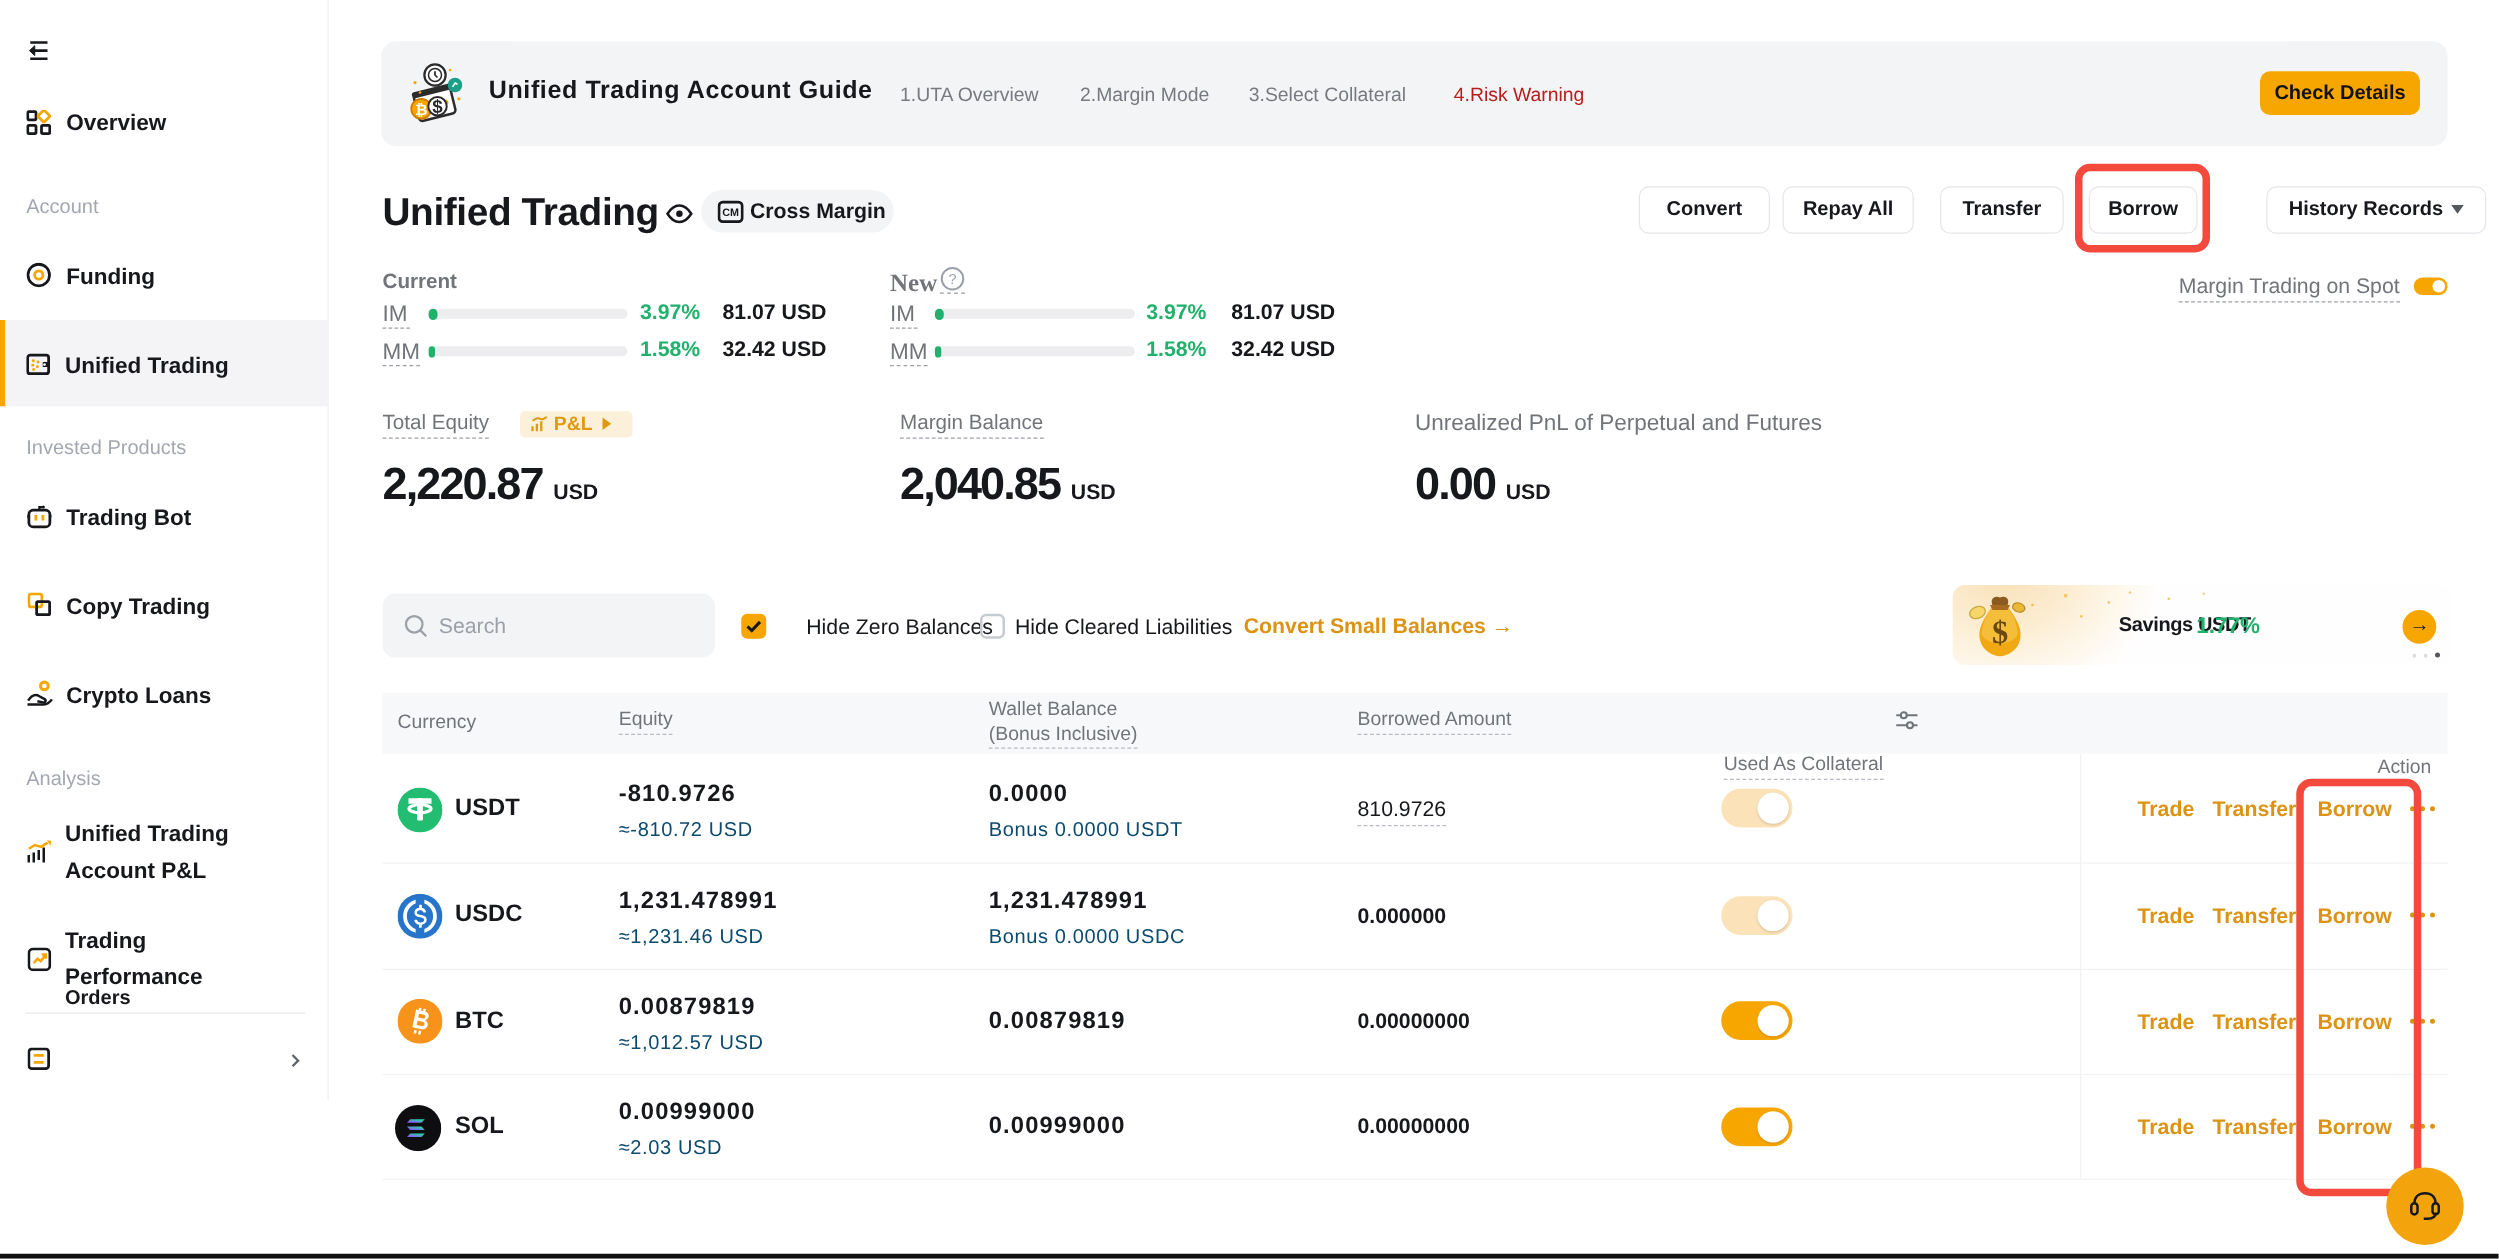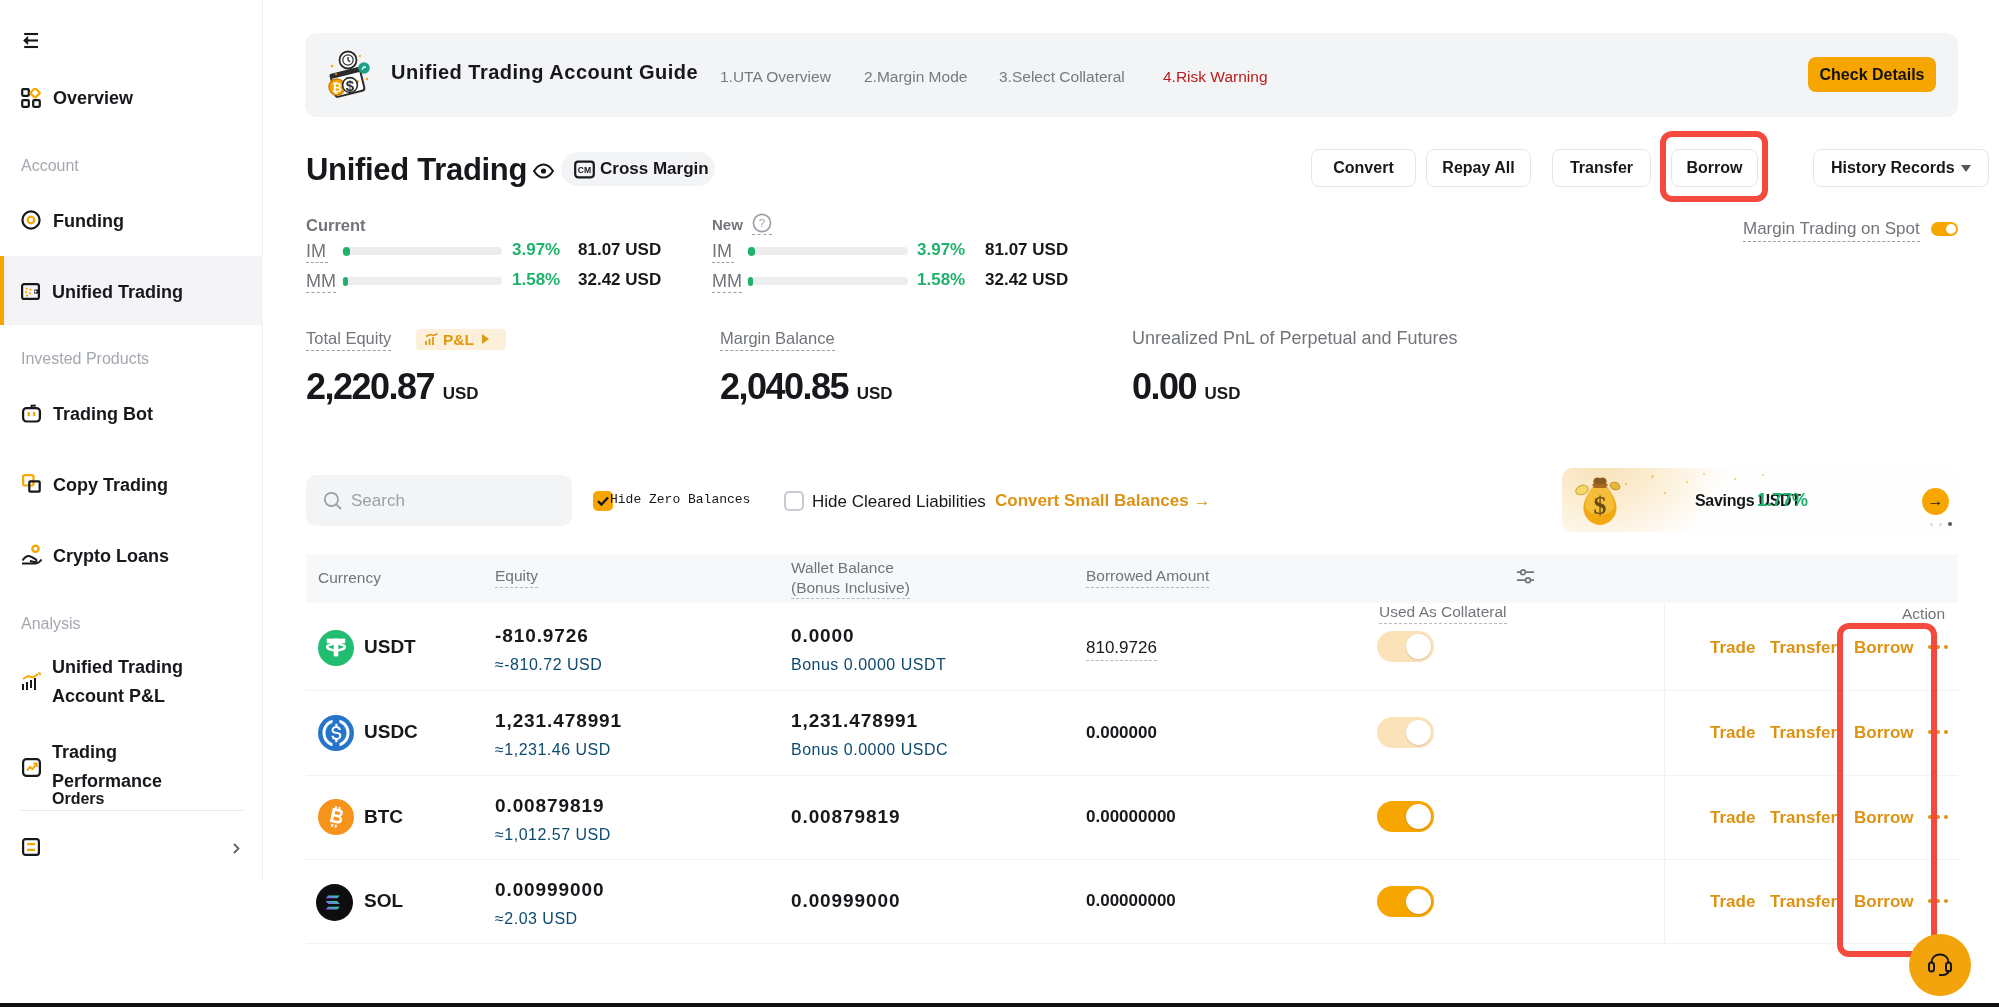--- a/index.html
+++ b/index.html
@@ -177,21 +177,21 @@
   <div class="abs" style="left:343px;top:246.5px;width:7px;height:9px;background:#20b26c;border-radius:4px;"></div>
   <div class="abs b grn" style="left:512px;top:240px;font-size:17px;">3.97%</div>
   <div class="abs b" style="left:578px;top:240px;font-size:17px;">81.07 USD</div>
   <div class="abs gray" style="left:306px;top:271px;font-size:18px;">MM</div>
   <div class="abs" style="left:306px;top:292px;width:30px;border-top:1px dashed #9ba0a8;"></div>
   <div class="abs" style="left:342px;top:277px;width:160px;height:8px;background:#ededef;border-radius:4px;"></div>
   <div class="abs" style="left:343px;top:276.5px;width:5px;height:9px;background:#20b26c;border-radius:4px;"></div>
   <div class="abs b grn" style="left:512px;top:270px;font-size:17px;">1.58%</div>
   <div class="abs b" style="left:578px;top:270px;font-size:17px;">32.42 USD</div>
 
-  <div class="abs" style="left:712px;top:216px;font-size:15px;font-weight:bold;color:#71757a;">New</div>
+  <div class="abs" style="left:712px;top:216px;font-size:20px;font-weight:bold;color:#71757a;font-family:Liberation Serif, serif;">New</div>
   <svg class="abs" style="left:752px;top:213px;" width="20" height="20" viewBox="0 0 20 20" fill="none">
     <circle cx="10" cy="10" r="8.6" stroke="#9ba0a8" stroke-width="1.6"></circle>
     <text x="10" y="14.3" font-size="11.5" text-anchor="middle" fill="#9ba0a8" font-family="Liberation Sans">?</text>
   </svg>
   <div class="abs" style="left:752px;top:234px;width:20px;border-top:1px dashed #9ba0a8;"></div>
   <div class="abs gray" style="left:712px;top:241px;font-size:18px;">IM</div>
   <div class="abs" style="left:712px;top:262px;width:22px;border-top:1px dashed #9ba0a8;"></div>
   <div class="abs" style="left:747px;top:247px;width:161px;height:8px;background:#ededef;border-radius:4px;"></div>
   <div class="abs" style="left:748px;top:246.5px;width:7px;height:9px;background:#20b26c;border-radius:4px;"></div>
   <div class="abs b grn" style="left:917px;top:240px;font-size:17px;">3.97%</div>
@@ -223,21 +223,21 @@
   <svg class="abs" style="left:323px;top:491px;" width="20" height="20" viewBox="0 0 20 20" fill="none">
     <circle cx="8.4" cy="8.4" r="6.6" stroke="#9ba0a8" stroke-width="1.8"></circle>
     <path d="M13.3 13.3 L18 18" stroke="#9ba0a8" stroke-width="1.8"></path>
   </svg>
   <div class="abs" style="left:351px;top:491px;font-size:17px;color:#9ba0a8;">Search</div>
 
   <div class="abs" style="left:593px;top:491px;width:20px;height:20px;background:#f7a600;border-radius:5px;"></div>
   <svg class="abs" style="left:595px;top:493px;" width="16" height="16" viewBox="0 0 16 16" fill="none">
     <path d="M3 8.2 L6.4 11.5 L13 4.5" stroke="#17181c" stroke-width="2.4"></path>
   </svg>
-  <div class="abs" style="left:610px;top:492px;font-size:13px;font-weight:500;font-family:Liberation Mono, monospace;">Hide Zero Balances</div>
+  <div class="abs" style="left:645px;top:492px;font-size:17px;font-weight:500;">Hide Zero Balances</div>
 
   <div class="abs" style="left:784px;top:491px;width:20px;height:20px;border:2px solid #c6cad1;border-radius:5px;"></div>
   <div class="abs" style="left:812px;top:492px;font-size:17px;font-weight:500;">Hide Cleared Liabilities</div>
 
   <div class="abs b org" style="left:995px;top:491px;font-size:17px;">Convert Small Balances →</div>
 
   <div class="abs" style="left:1562px;top:468px;width:398px;height:64px;border-radius:10px;background:#fffefe;background-image:radial-gradient(ellipse 125px 100px at 40px -8px, #f8e0b6 0%, #fcefd6 50%, rgba(255,255,255,0) 100%);"></div>
   <div class="abs" style="left:1651px;top:475px;width:3px;height:3px;border-radius:50%;background:#f4c968;"></div>
   <div class="abs" style="left:1686px;top:481px;width:2px;height:2px;border-radius:50%;background:#f2c35b;"></div>
   <div class="abs" style="left:1703px;top:473px;width:2px;height:2px;border-radius:50%;background:#f5cd74;"></div>

